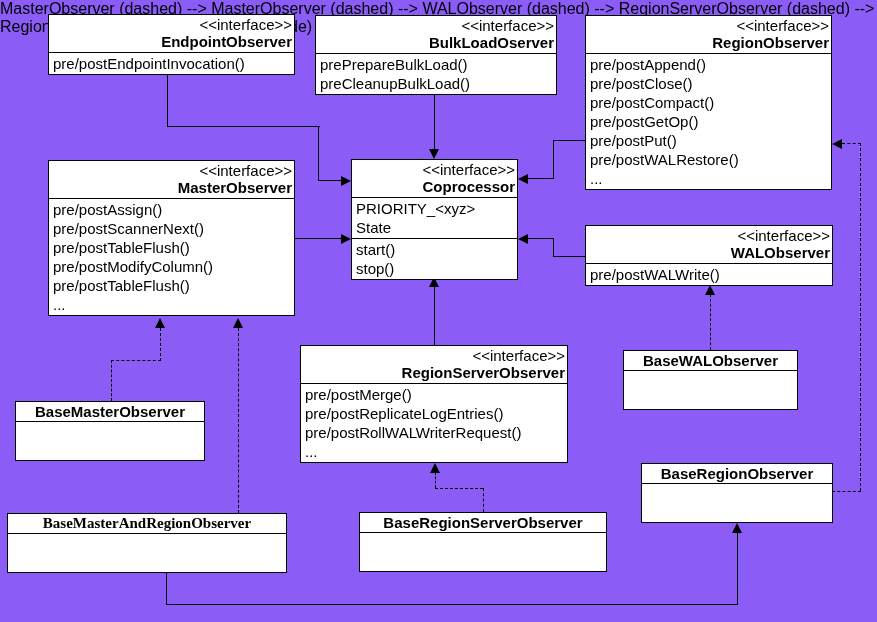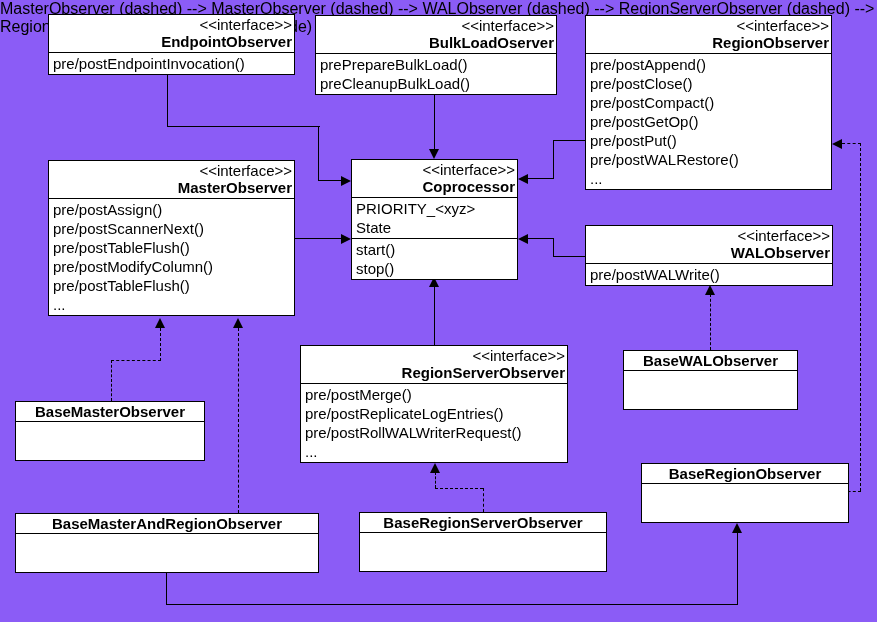--- a/index.html
+++ b/index.html
@@ -34,23 +34,23 @@
   
   #c-endpoint{left:48px;top:14px;width:247px;}
   #c-bulkload{left:315px;top:15px;width:242px;}
   #c-region{left:585px;top:15px;width:247px;}
   #c-master{left:48px;top:160px;width:247px;}
   #c-coproc{left:351px;top:159px;width:167px;}
   #c-wal{left:585px;top:225px;width:248px;}
   #c-rso{left:300px;top:345px;width:268px;}
   #b-wal{left:623px;top:350px;width:175px;}
   #b-master{left:15px;top:401px;width:190px;}
-  #b-mar{left:15px;top:513px;width:304px;}
+  #b-mar{left:7px;top:513px;width:280px;font-family:Liberation Serif, serif;}
   #b-rso{left:359px;top:512px;width:248px;}
-  #b-region{left:641px;top:463px;width:208px;}
+  #b-region{left:641px;top:463px;width:192px;}
 </style>
 </head>
 <body>
 
 <div id="canvas">
 
   
   
   <div class="lv" style="left:167px;top:72px;height:55px;"></div>
   <div class="lh" style="left:167px;top:126px;width:153px;"></div>

